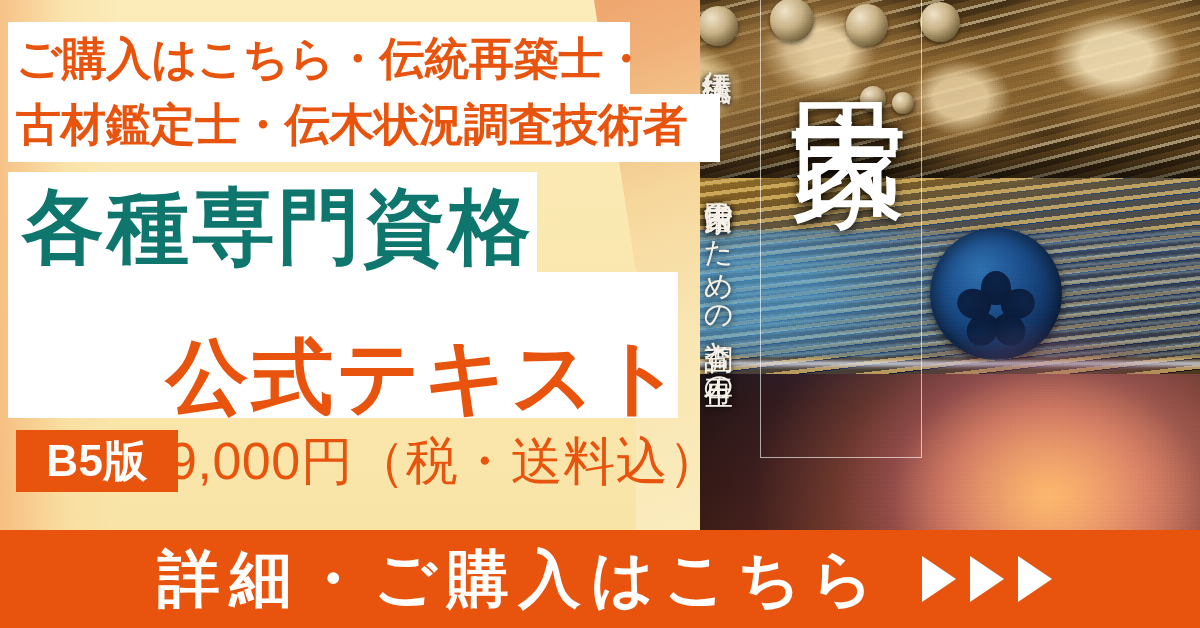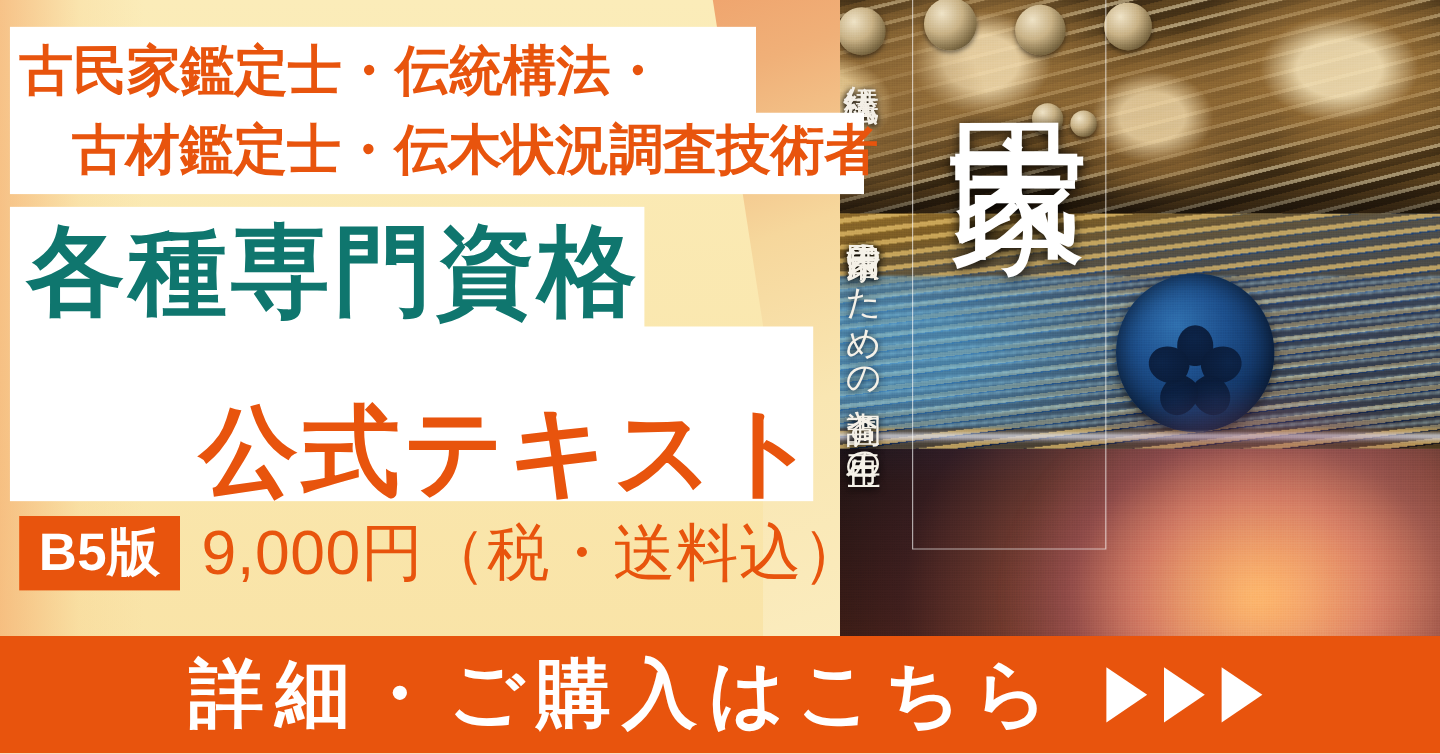--- a/index.html
+++ b/index.html
@@ -154,36 +154,36 @@
     left:8px; top:172px; width:670px; height:246px;
     clip-path:polygon(0 0, 529px 0, 529px 100px, 670px 100px, 670px 246px, 0 246px);
   }
 
   
   .head-lines{
     position:absolute; left:16px; top:26px; width:706px;
     font-size:45px; line-height:1.46; font-weight:700; color:#e8540d;
     letter-spacing:-.005em; white-space:nowrap;
   }
-  .head-lines .l2{ display:block;margin-left:44px; }
+  .head-lines .l2{ display:block; }
 
   .title-1{
     position:absolute; left:22px; top:186px;
     font-size:82px; line-height:1; font-weight:700; color:#0f766e;
     letter-spacing:.04em; white-space:nowrap;
   }
   .title-2{
     position:absolute; left:166px; top:288px;
     font-size:82px; line-height:1; font-weight:700; color:#e8540d;
     letter-spacing:.04em; white-space:nowrap;margin-top:48px;
   }
 
   
   .badge{
-    position:absolute; left:16px; top:430px; width:134px; height:62px;
+    position:absolute; left:16px; top:430px; width:162px; height:62px;
     background:#e8540d; color:#fff;
     font-size:44px; font-weight:700; line-height:62px; text-align:center;
     letter-spacing:.01em;
   }
   .price{
     position:absolute; left:168px; top:430px;
     font-size:52px; line-height:62px; color:#e8540d; font-weight:400;
     letter-spacing:.01em; white-space:nowrap;
   }
 
@@ -243,21 +243,21 @@
   </div>
 
   <div class="bg-warm"></div>
   <div class="panel-yellow"></div>
   <div class="wash-left"></div>
 
   <div class="plate plate-top"></div>
   <div class="plate plate-main"></div>
 
   <div class="head-lines">
-    <span class="l1">古民家鑑定士・伝統構法・</span>
+    <span class="l1">ご購入はこちら・伝統再築士・</span>
     <span class="l2">古材鑑定士・伝木状況調査技術者</span>
   </div>
 
   <div class="title-1">各種専門資格</div>
   <div class="title-2">公式テキスト</div>
 
   <div class="badge">B5版</div>
   <div class="price">9,000円（税・送料込）</div>
 
   <div class="cta">

